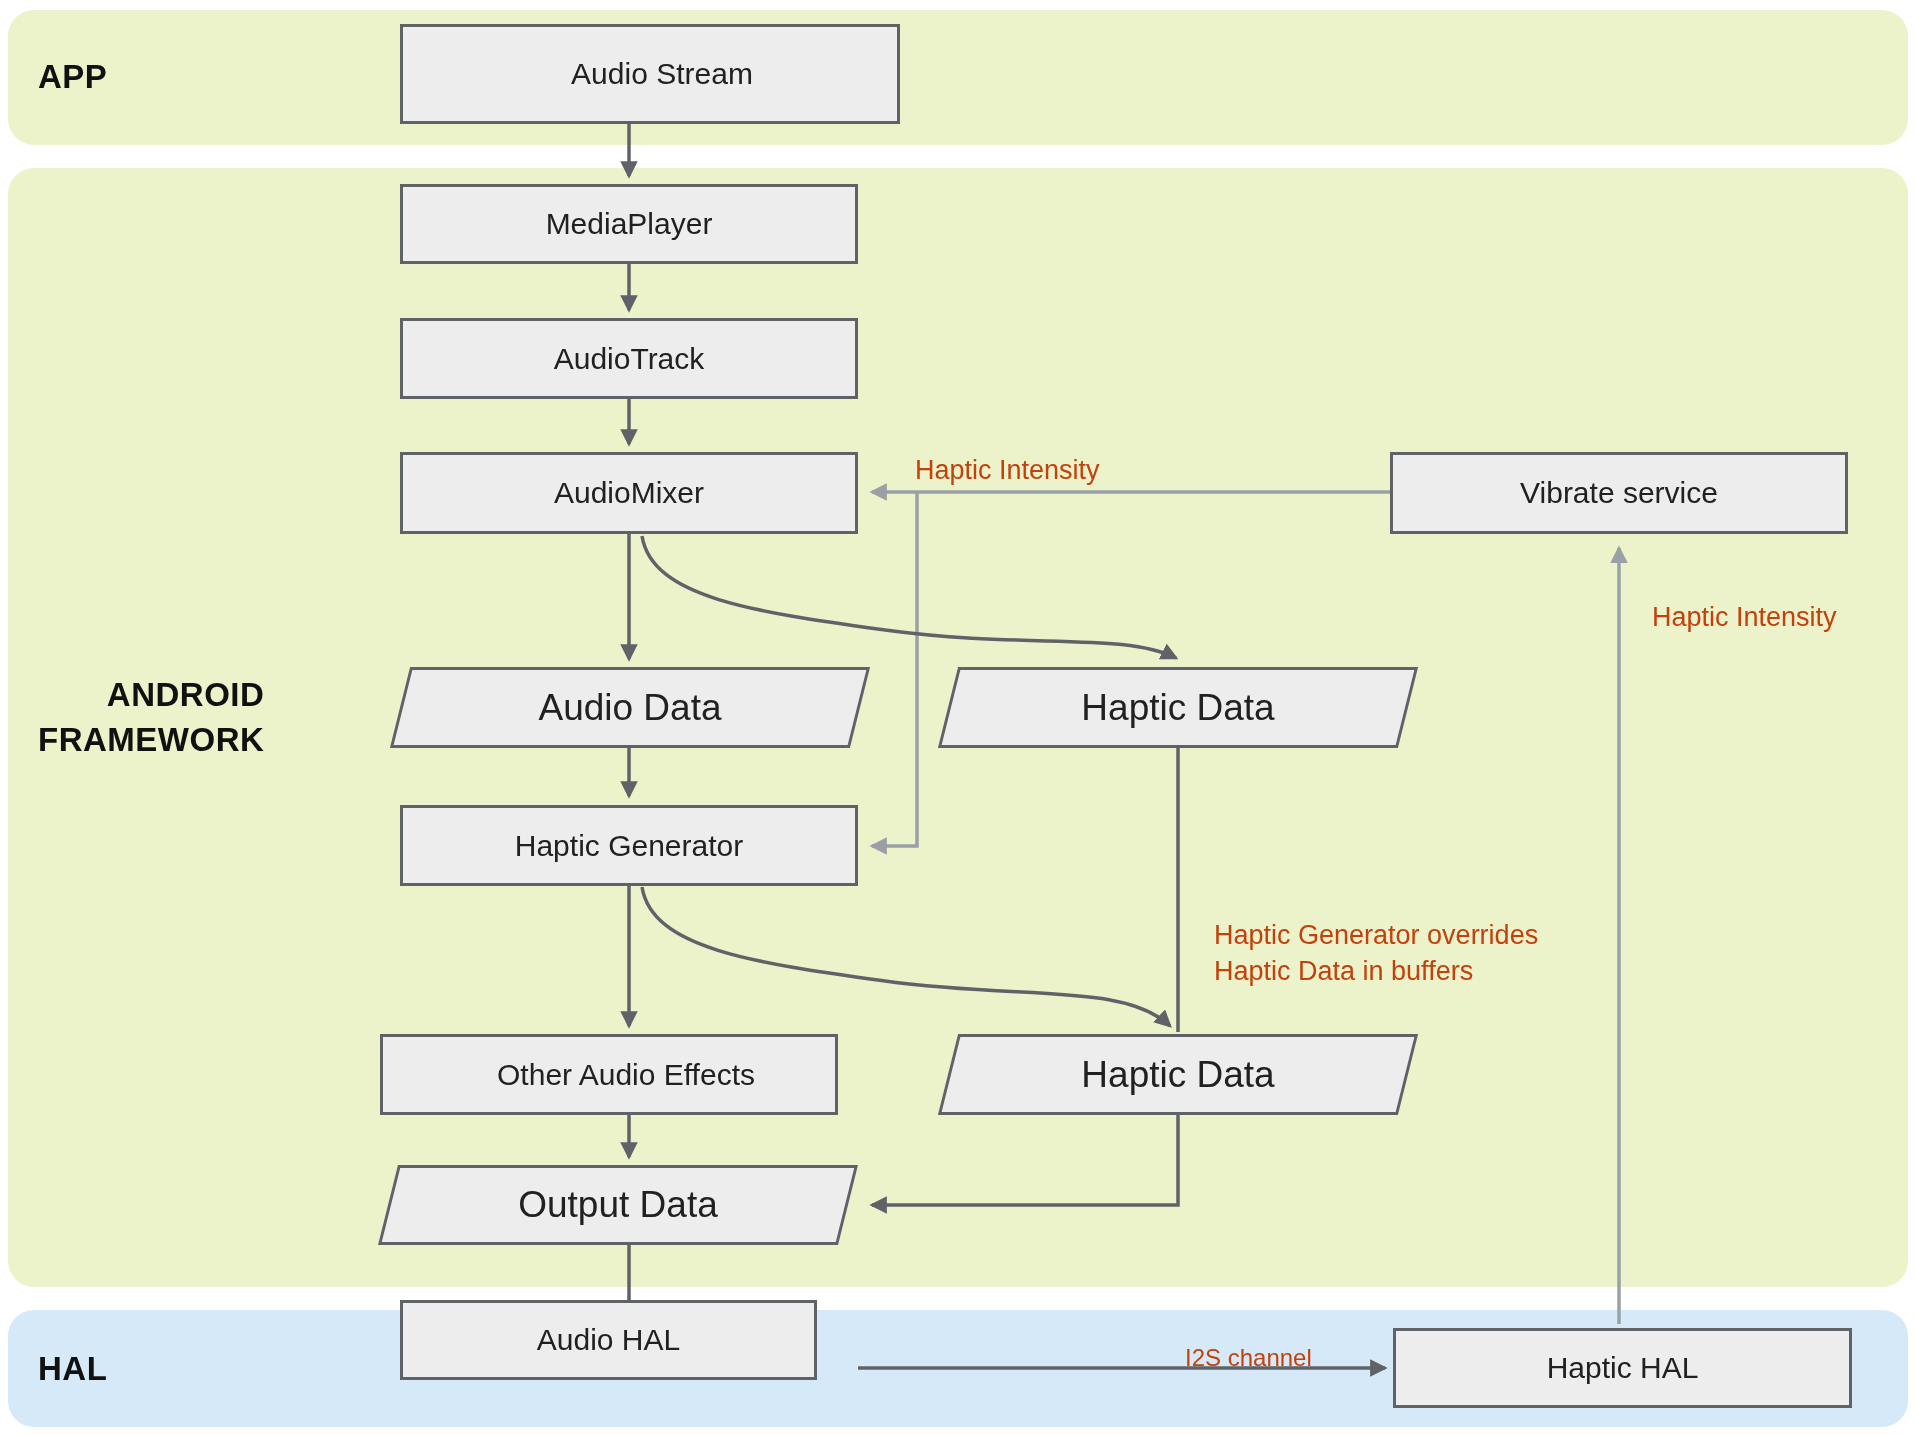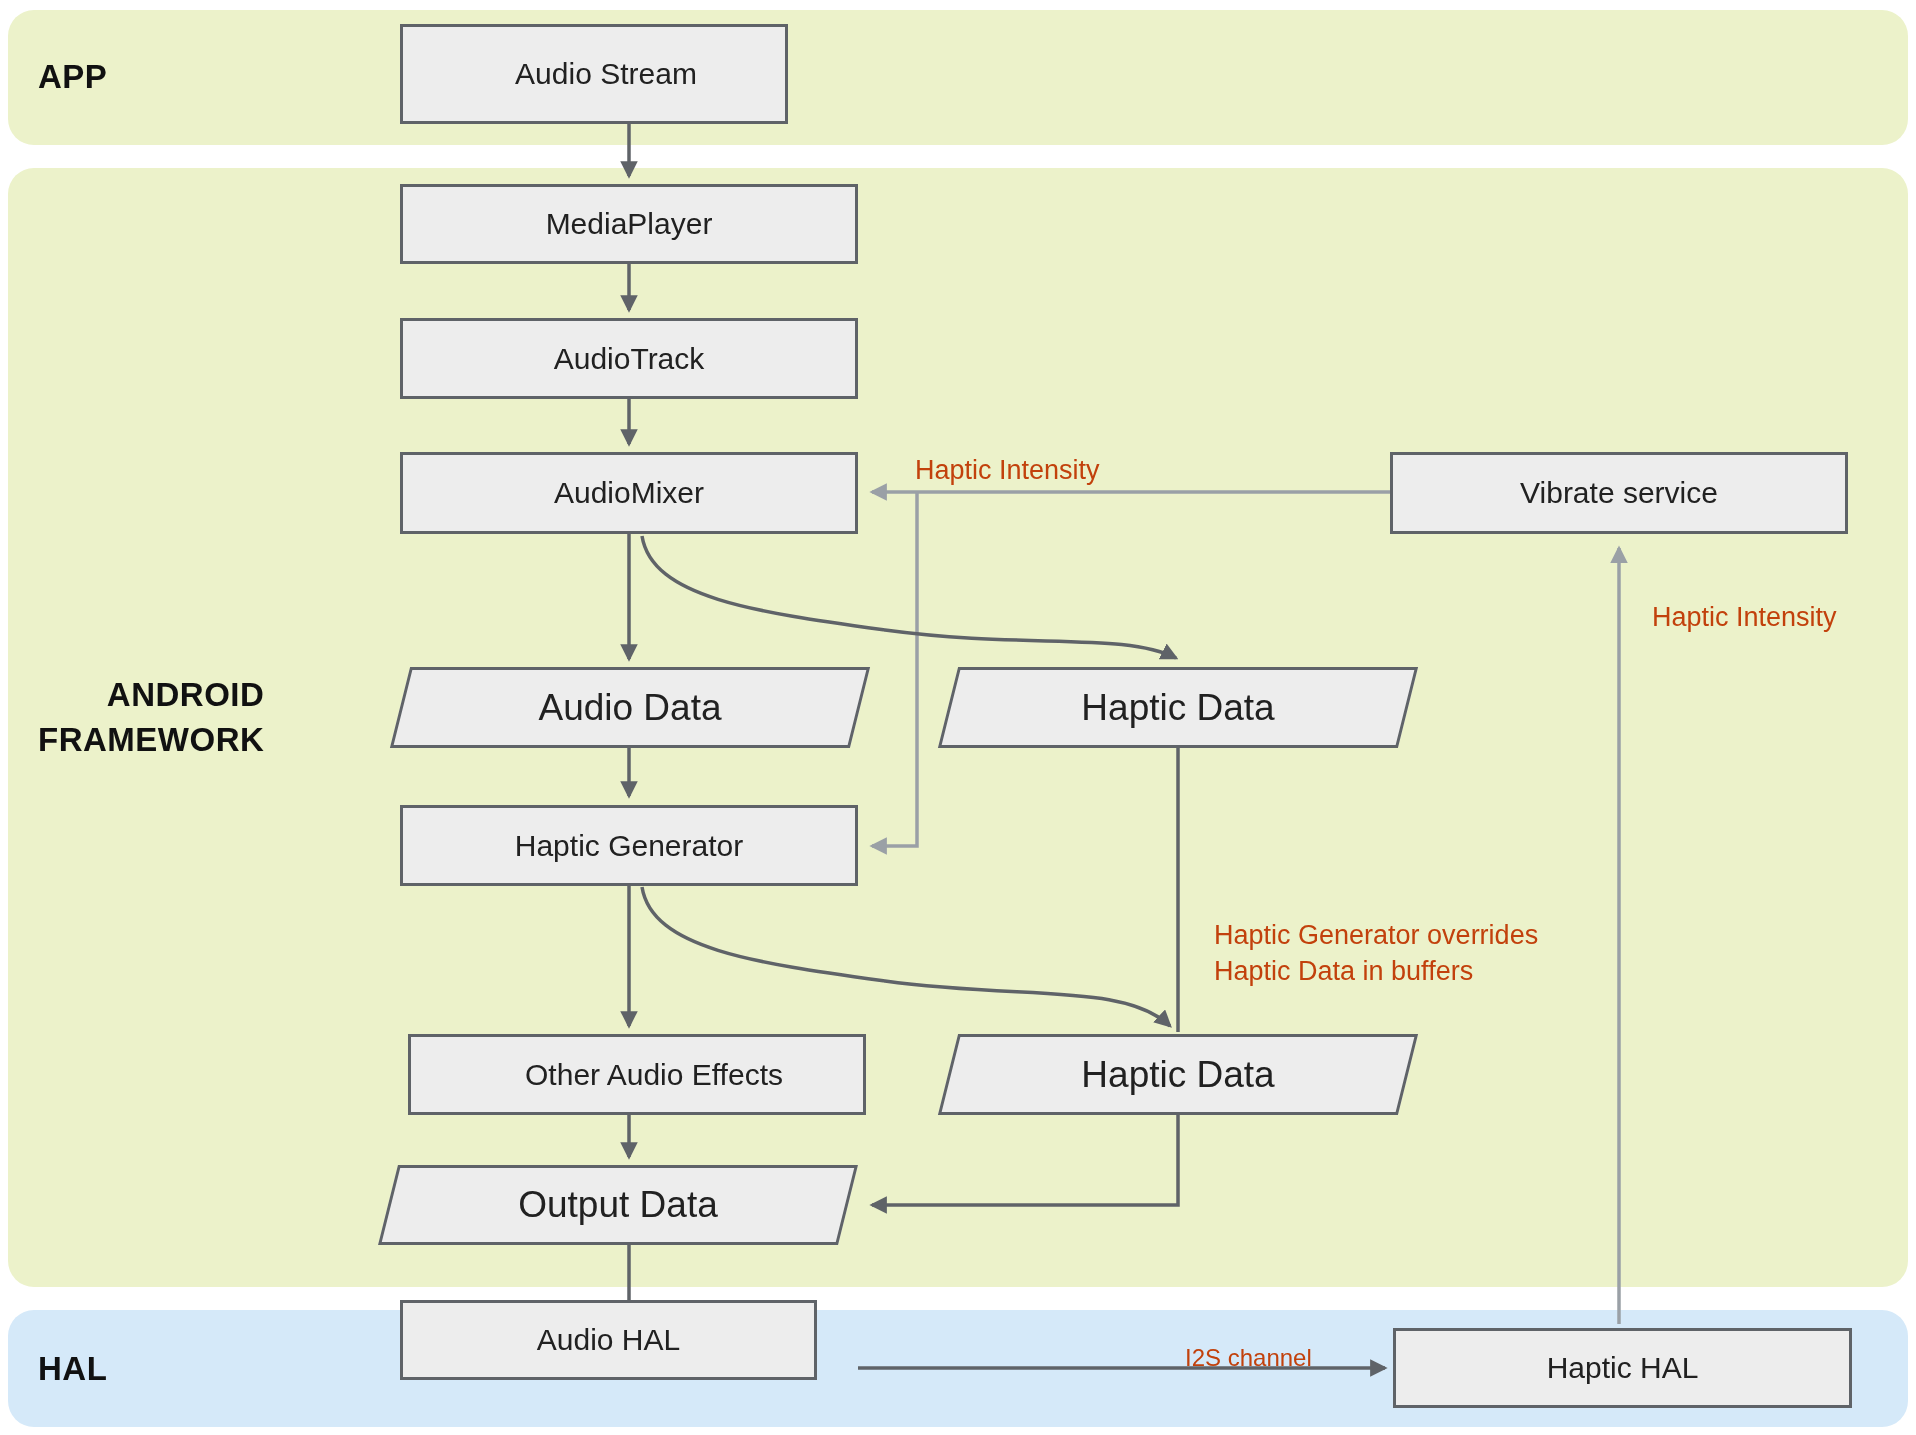--- a/index.html
+++ b/index.html
@@ -85,39 +85,39 @@
       <path d="M629 886 V1026" marker-end="url(#ah-dark)"></path>
       <path d="M642 887 C652 949 755 963 885 981 C1025 1000 1124 983 1170 1026" marker-end="url(#ah-dark)"></path>
       <path d="M1178 748 V1032"></path>
       <path d="M629 1115 V1157" marker-end="url(#ah-dark)"></path>
       <path d="M1178 1115 V1205 H872" marker-end="url(#ah-dark)"></path>
       <path d="M629 1245 V1320" marker-end="url(#ah-dark)"></path>
       <path d="M858 1368 H1385" marker-end="url(#ah-dark)"></path>
     </g>
   </svg>
 
-  <div class="node" style="left:400px;top:24px;width:388px;height:100px;padding-left:24px;">
+  <div class="node" style="left:400px;top:24px;width:500px;height:100px;padding-left:24px;">
     <span>Audio Stream</span>
   </div>
   <div class="node" style="left:400px;top:184px;width:458px;height:80px;">
     <span>MediaPlayer</span>
   </div>
   <div class="node" style="left:400px;top:318px;width:458px;height:81px;">
     <span>AudioTrack</span>
   </div>
   <div class="node" style="left:400px;top:452px;width:458px;height:82px;text-align:right;">
     <span>AudioMixer</span>
   </div>
   <div class="node" style="left:1390px;top:452px;width:458px;height:82px;">
     <span>Vibrate service</span>
   </div>
   <div class="node" style="left:400px;top:805px;width:458px;height:81px;">
     <span>Haptic Generator</span>
   </div>
-  <div class="node" style="left:408px;top:1034px;width:458px;height:81px;padding-left:34px;">
+  <div class="node" style="left:380px;top:1034px;width:458px;height:81px;padding-left:34px;">
     <span>Other Audio Effects</span>
   </div>
   <div class="node" style="left:400px;top:1300px;width:417px;height:80px;">
     <span>Audio HAL</span>
   </div>
   <div class="node" style="left:1393px;top:1328px;width:459px;height:80px;">
     <span>Haptic HAL</span>
   </div>
 
   <div class="para" style="left:400px;top:667px;width:460px;height:81px;">

